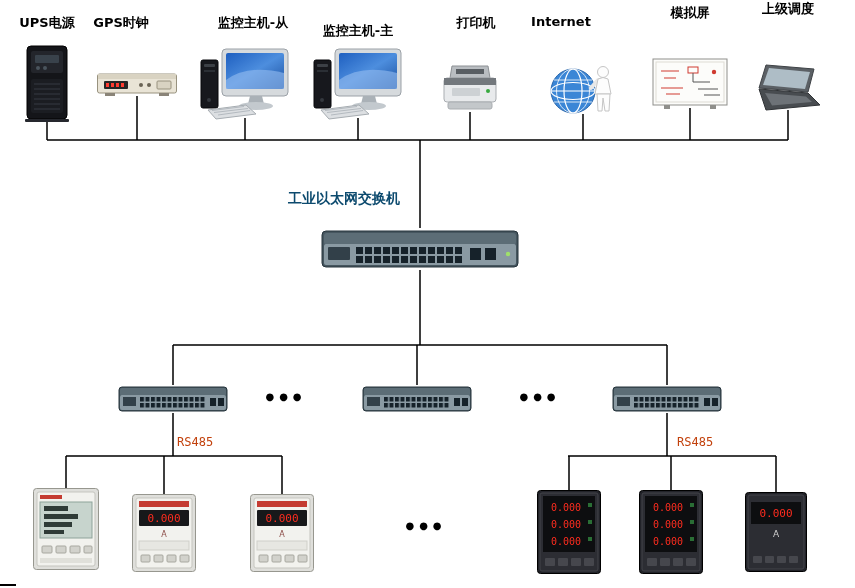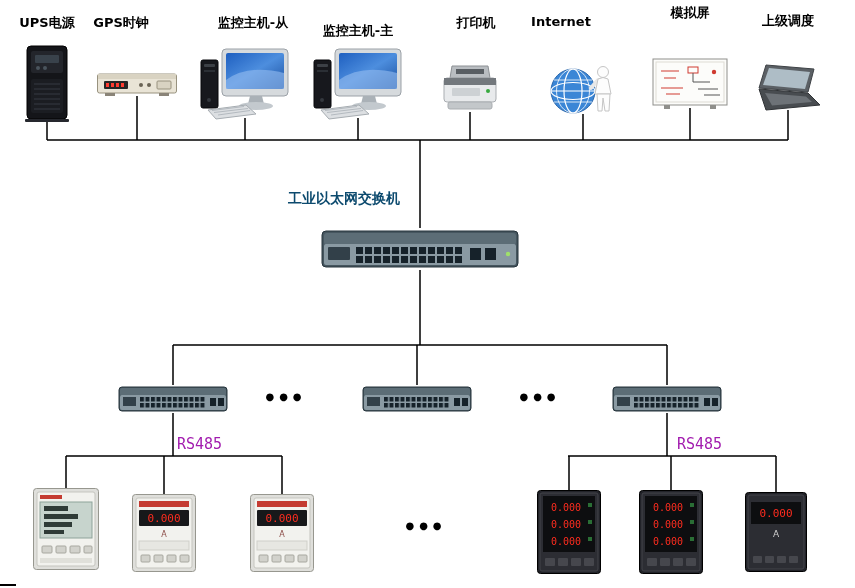--- a/index.html
+++ b/index.html
@@ -24,22 +24,22 @@
   .core-label {
     position: absolute;
     font-size: 14px;
     font-weight: 600;
     color: #0c4a6e;
     white-space: nowrap;
   }
   .rs485 {
     position: absolute;
     font-family: "DejaVu Sans Mono", monospace;
-    font-size: 15px;
-    color: #a21caf;
+    font-size: 12px;
+    color: #c2410c;
   }
   .dots {
     position: absolute;
     font-size: 10px;
     letter-spacing: 5px;
     color: #000;
     text-align: center;
   }
   .icon { position: absolute; }
   .icon svg { display: block; width: 100%; height: 100%; }
@@ -76,21 +76,21 @@
          M667 413 V456 M568 456 H776 M569 456 V492 M671 456 V492 M776 456 V494"></path>
   </svg>
 
   <div class="dev-label" style="left:2px;top:14px;width:90px">UPS电源</div>
   <div class="dev-label" style="left:76px;top:14px;width:90px">GPS时钟</div>
   <div class="dev-label" style="left:198px;top:14px;width:110px">监控主机-从</div>
   <div class="dev-label" style="left:303px;top:22px;width:110px">监控主机-主</div>
   <div class="dev-label" style="left:431px;top:14px;width:90px">打印机</div>
   <div class="dev-label" style="left:516px;top:14px;width:90px">Internet</div>
   <div class="dev-label" style="left:645px;top:4px;width:90px">模拟屏</div>
-  <div class="dev-label" style="left:743px;top:12px;width:90px">上级调度</div>
+  <div class="dev-label" style="left:743px;top:0;width:90px">上级调度</div>
 
   <div class="icon" style="left:23px;top:45px;width:48px;height:78px">
     <svg viewBox="0 0 48 78">
       <rect x="4" y="1" width="40" height="73" rx="4" fill="#141519" stroke="#000"></rect>
       <rect x="8" y="6" width="32" height="22" rx="2" fill="#23252b"></rect>
       <rect x="12" y="10" width="24" height="8" rx="1" fill="#39424b"></rect>
       <circle cx="15" cy="23" r="2" fill="#4a545d"></circle>
       <circle cx="22" cy="23" r="2" fill="#4a545d"></circle>
       <rect x="8" y="34" width="32" height="34" rx="2" fill="#1b1d22"></rect>
       <path d="M11 39 H37 M11 44 H37 M11 49 H37 M11 54 H37 M11 59 H37 M11 64 H37" stroke="#2e3138" stroke-width="1.5" fill="none"></path>

